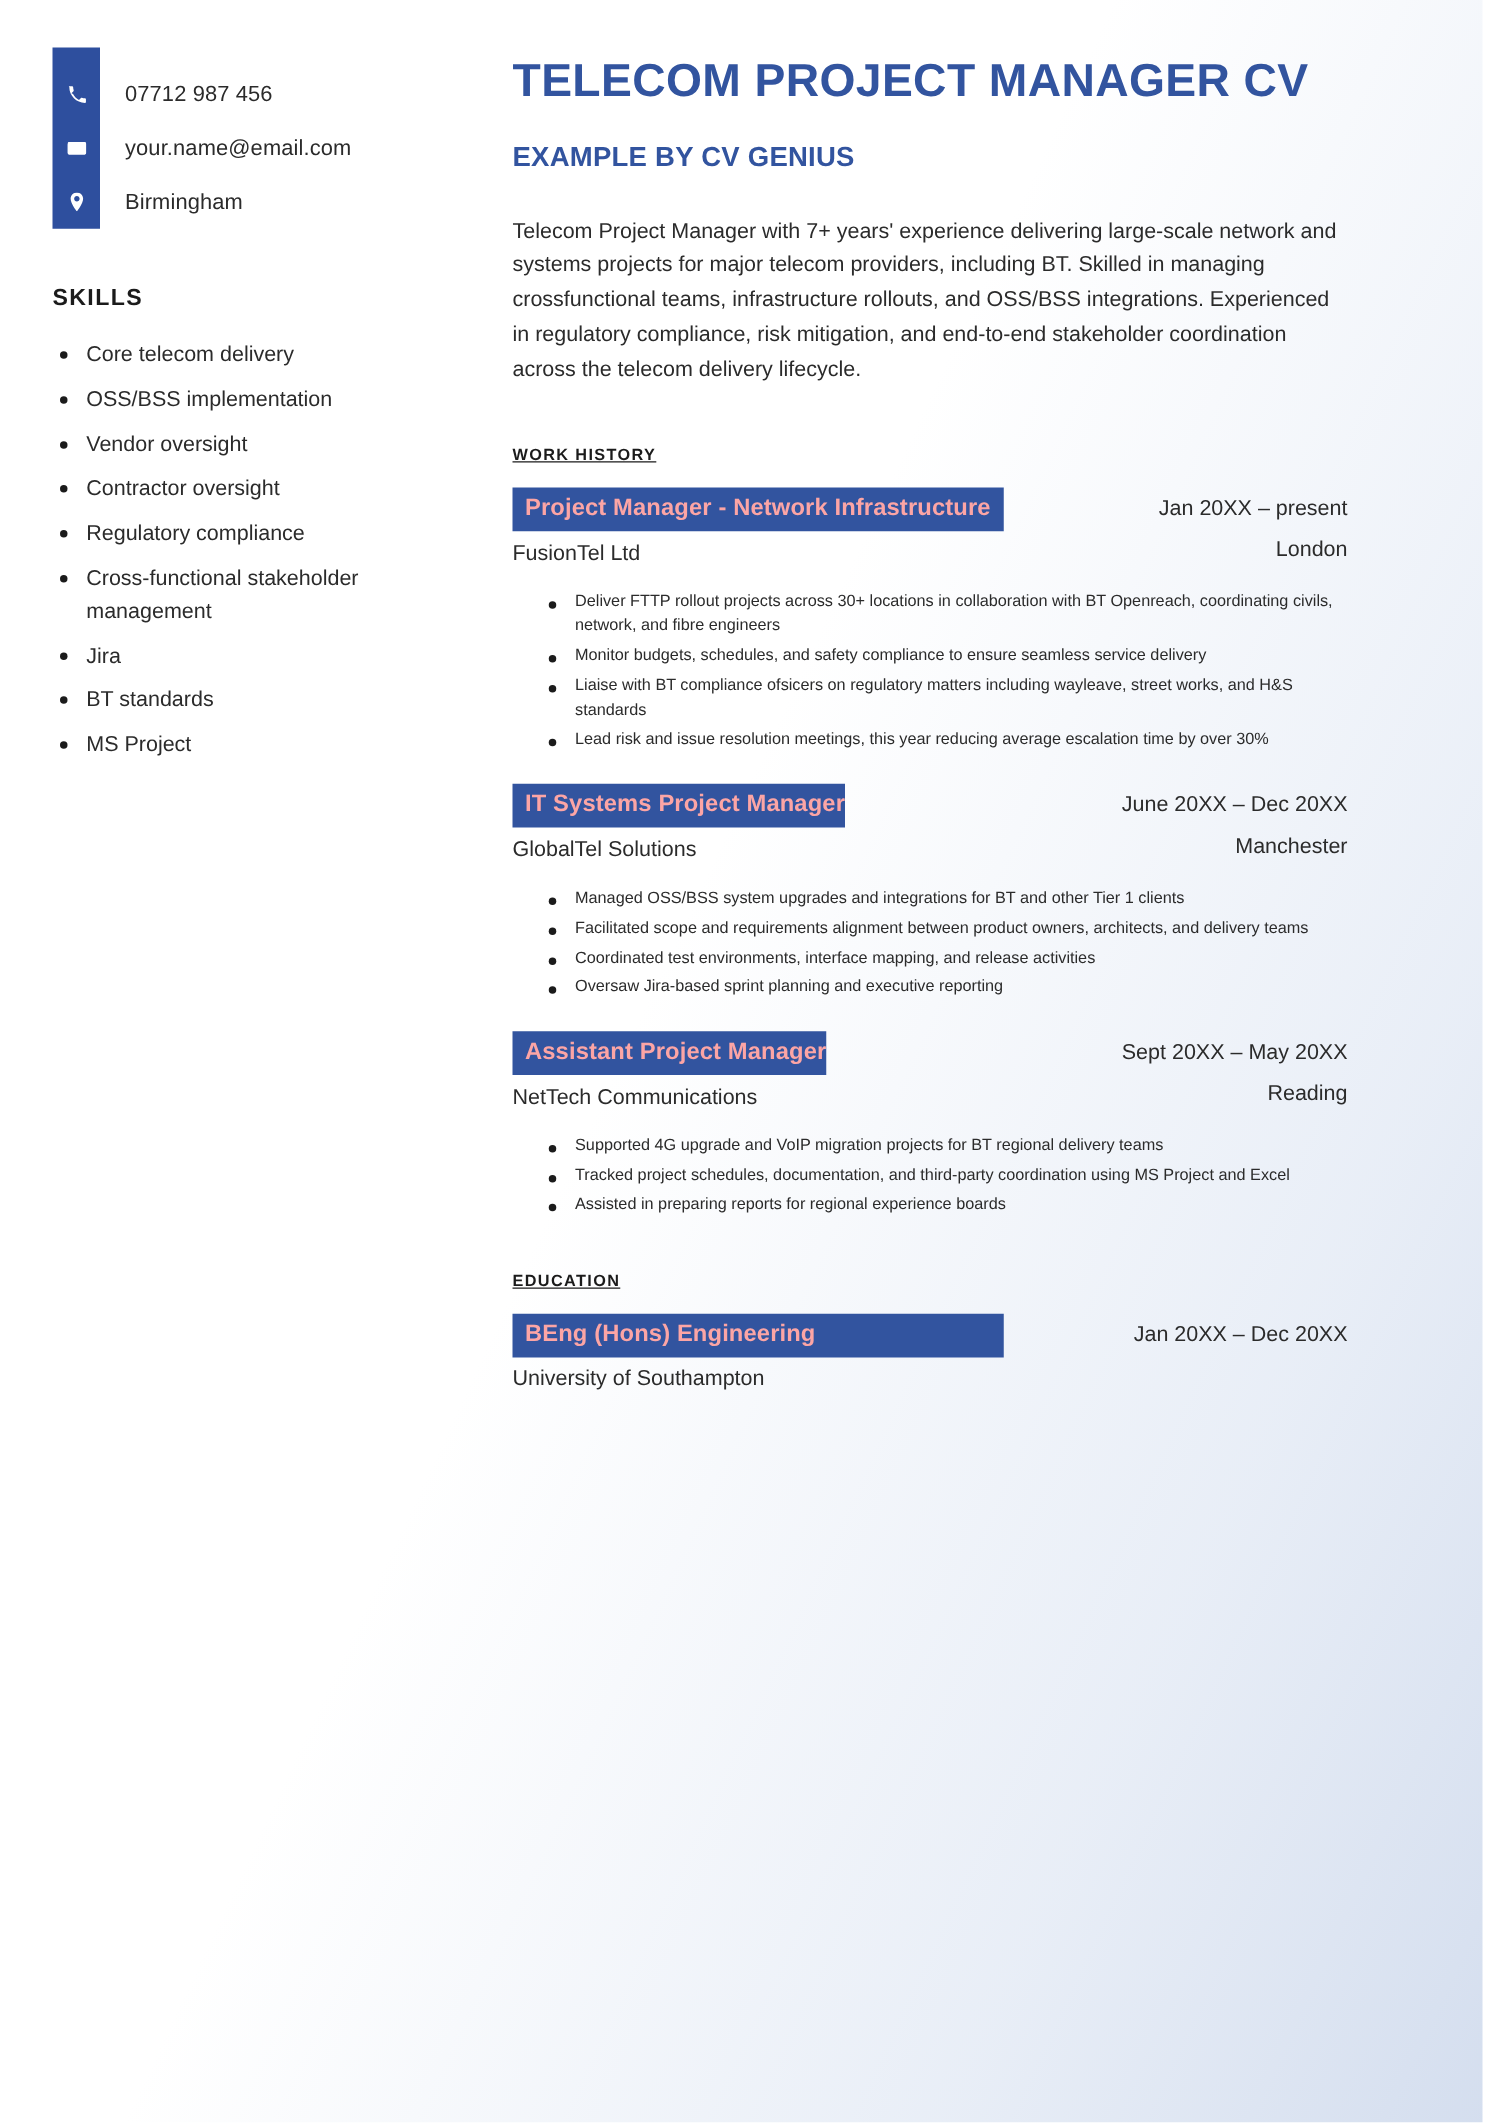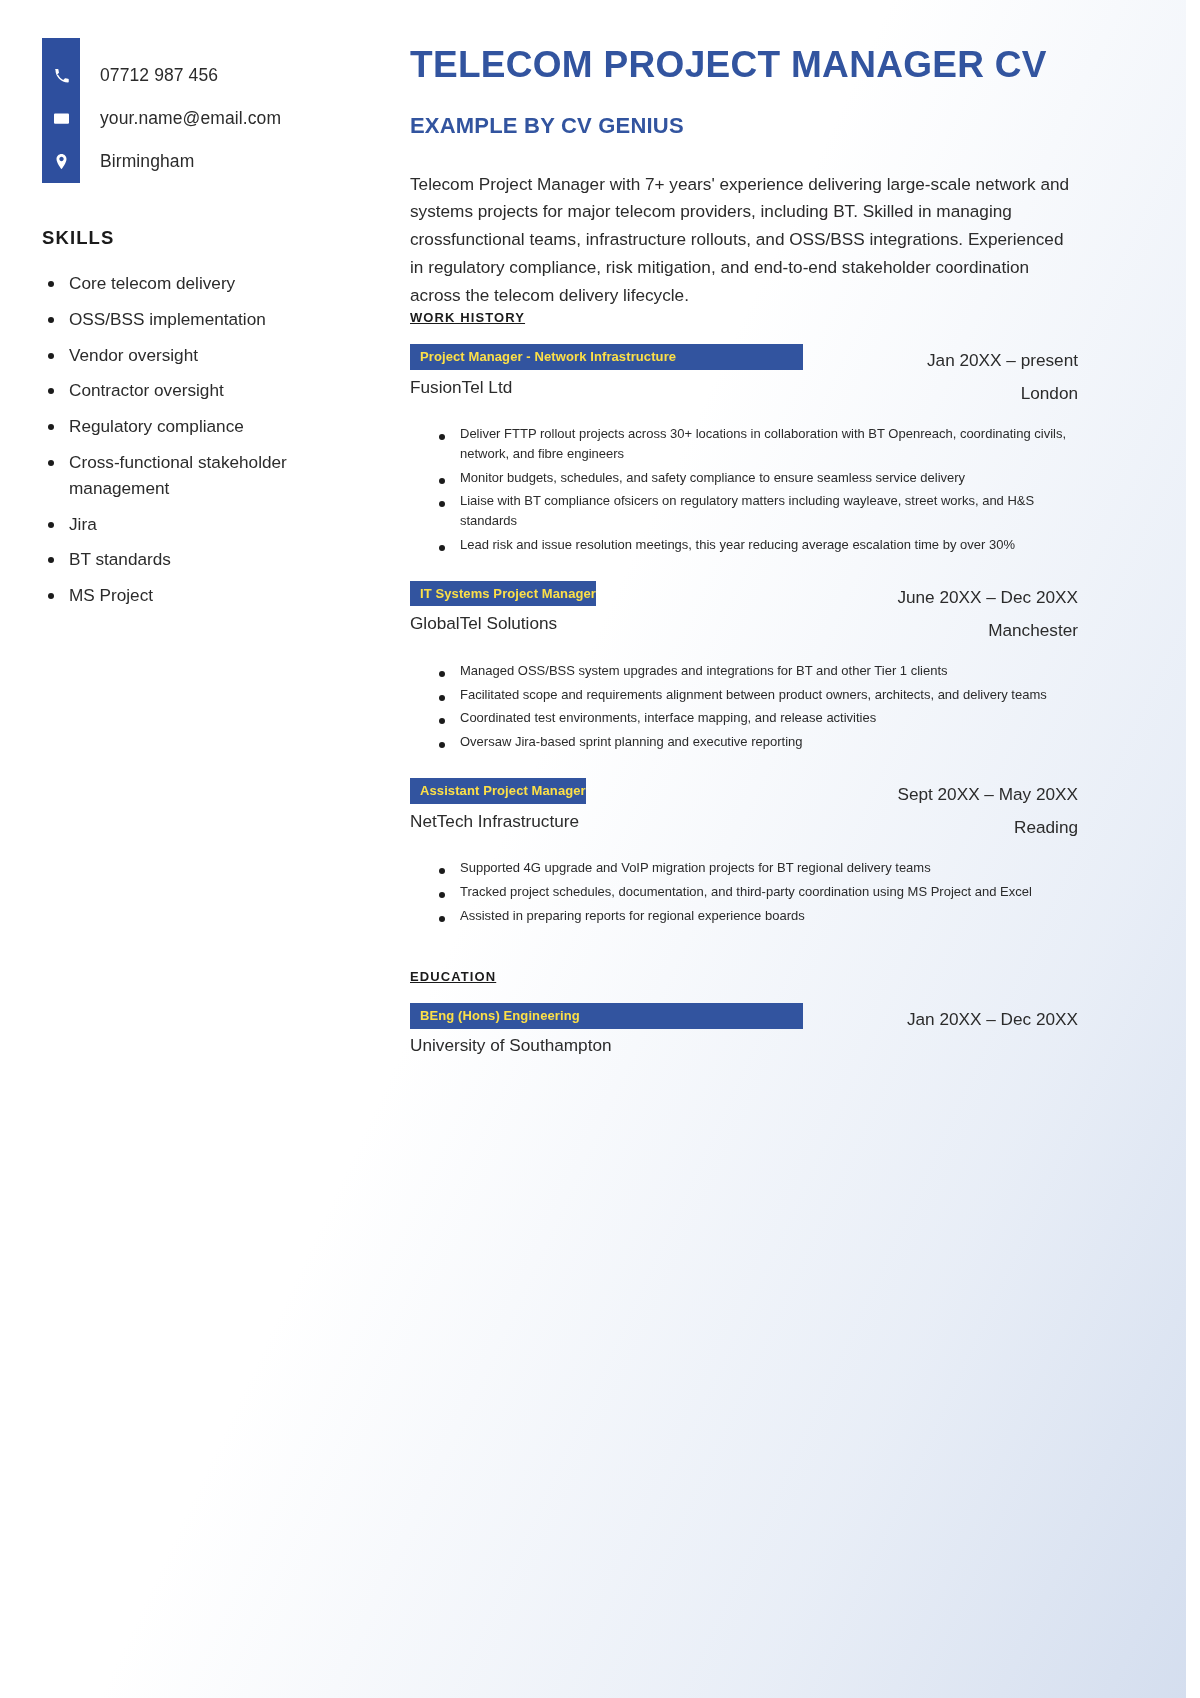--- a/index.html
+++ b/index.html
@@ -96,20 +96,21 @@
     font-weight:700;
     color:#32549f;
     letter-spacing:0.2px;
     text-transform:uppercase;
     margin-bottom:32px;
   }
   .summary {
     font-size:17.2px;
     line-height:1.62;
     color:#2b2b2b;
+    margin-bottom:46px;
   }
   .section-heading {
     font-size:13px;
     font-weight:600;
     letter-spacing:1.1px;
     color:#1b1b1b;
     text-transform:uppercase;
     margin-bottom:19px;
     text-decoration:underline;
   }
@@ -123,22 +124,22 @@
   }
   .entry-left { flex:1 1 auto; min-width:0; }
   .entry-right {
     flex:0 0 auto;
     text-align:right;
     padding-top:3px;
   }
   .job-title-bar {
     display:inline-block;
     background:#32549f;
-    color:#fde047;
-    font-size:13px;
+    color:#fca5a5;
+    font-size:19px;
     font-weight:700;
     line-height:1.52;
     padding:3px 0 3px 10px;
     letter-spacing:0.1px;
   }
   .job-title-bar.wide {
     display:block;
     width:393px;
     padding-right:10px;
   }
@@ -275,21 +276,21 @@
           <li>Facilitated scope and requirements alignment between product owners, architects, and delivery teams</li>
           <li>Coordinated test environments, interface mapping, and release activities</li>
           <li>Oversaw Jira-based sprint planning and executive reporting</li>
         </ul>
       </section>
 
       <section class="entry">
         <div class="entry-top">
           <div class="entry-left">
             <span class="job-title-bar">Assistant Project Manager</span>
-            <div class="company">NetTech Infrastructure</div>
+            <div class="company">NetTech Communications</div>
           </div>
           <div class="entry-right">
             <div class="date-line">Sept 20XX – May 20XX</div>
             <div class="loc-line">Reading</div>
           </div>
         </div>
         <ul class="bullets">
           <li>Supported 4G upgrade and VoIP migration projects for BT regional delivery teams</li>
           <li>Tracked project schedules, documentation, and third-party coordination using MS Project and Excel</li>
           <li>Assisted in preparing reports for regional experience boards</li>

